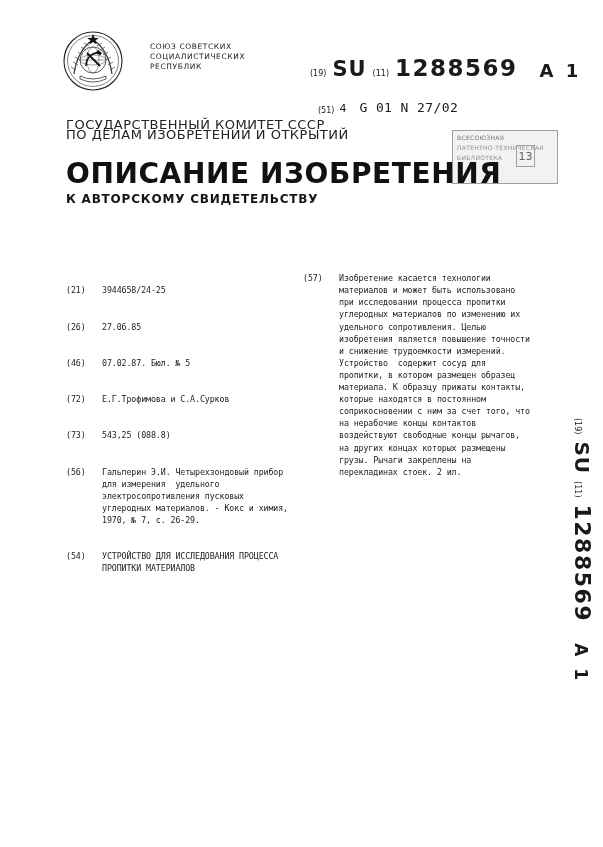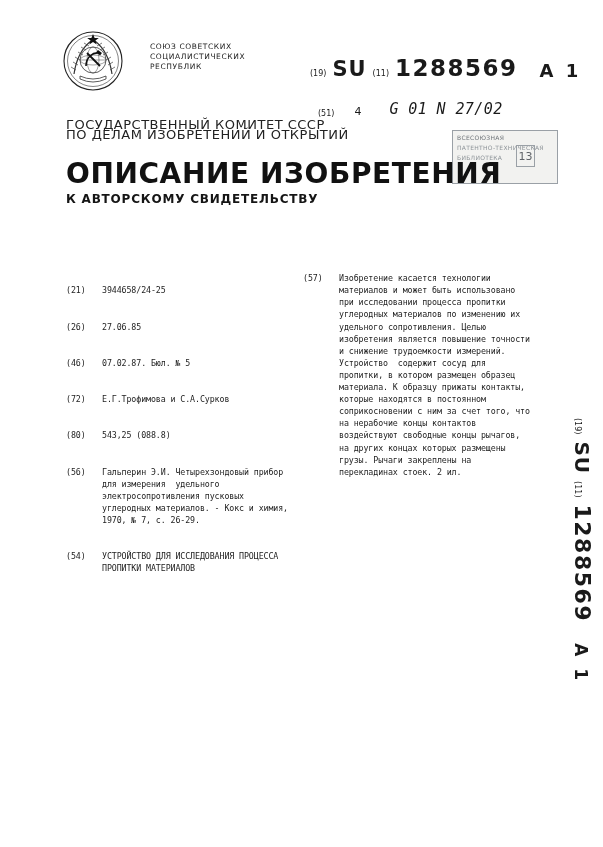--- a/index.html
+++ b/index.html
@@ -87,37 +87,36 @@
     letter-spacing: 3px;
     font-weight: bold;
     padding-left: 16px;
   }
 
   .class-line {
     position: absolute;
     left: 318px; top: 100px;
     display: flex;
     align-items: flex-end;
-    gap: 20px;
+    gap: 5px;
     font-size: 9px;
   }
   .class-line .tag {
     font-family: "DejaVu Sans", sans-serif;
     font-size: 8px;
   }
   .class-line .num {
     font-family: "DejaVu Sans", sans-serif;
     font-size: 11px;
   }
   .class-line .code {
     font-family: "DejaVu Sans Mono", monospace;
-    font-size: 15px;
+    font-size: 13px;
     letter-spacing: 0.4px;
     padding-left: 8px;
-    font-style: italic;
   }
 
   
   .stamp {
     position: absolute;
     left: 452px; top: 130px;
     width: 104px; height: 52px;
     border: 1px solid #9aa0a6;
     background: #f2f2f0;
     overflow: hidden;
@@ -314,21 +313,21 @@
     </div>
     <div class="field-row">
       <span class="field-code">(46)</span>
       <span class="field-body">07.02.87. Бюл. № 5</span>
     </div>
     <div class="field-row">
       <span class="field-code">(72)</span>
       <span class="field-body">Е.Г.Трофимова и С.А.Сурков</span>
     </div>
     <div class="field-row">
-      <span class="field-code">(80)</span>
+      <span class="field-code">(73)</span>
       <span class="field-body">543,25 (088.8)</span>
     </div>
     <div class="field-row">
       <span class="field-code">(56)</span>
       <span class="field-body">Гальперин Э.И. Четырехзондовый прибор для измерения  удельного электросопротивления пусковых углеродных материалов. - Кокс и химия, 1970, № 7, с. 26-29.</span>
     </div>
     <div class="field-row">
       <span class="field-code">(54)</span>
       <span class="field-body">УСТРОЙСТВО ДЛЯ ИССЛЕДОВАНИЯ ПРОЦЕССА ПРОПИТКИ МАТЕРИАЛОВ</span>
     </div>

